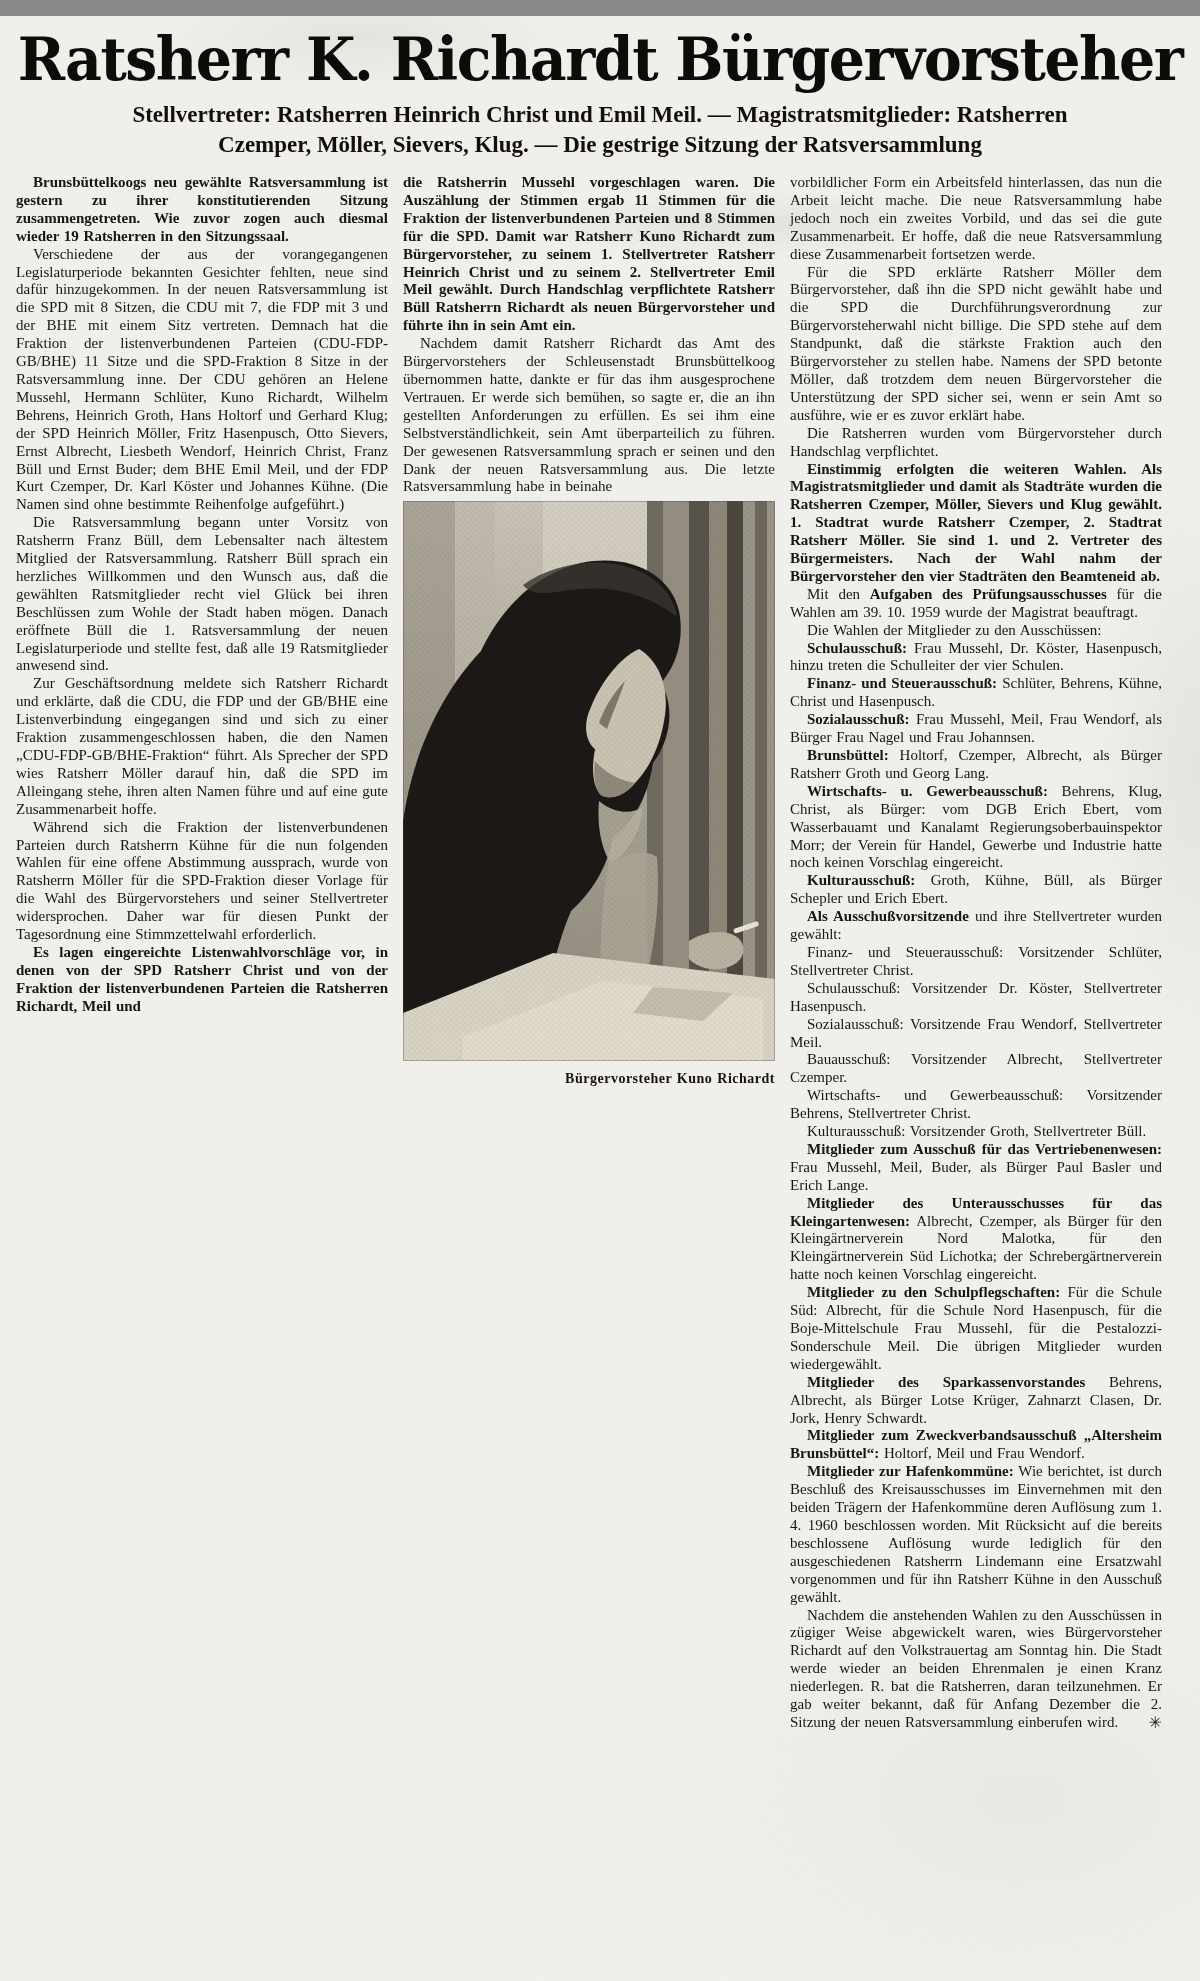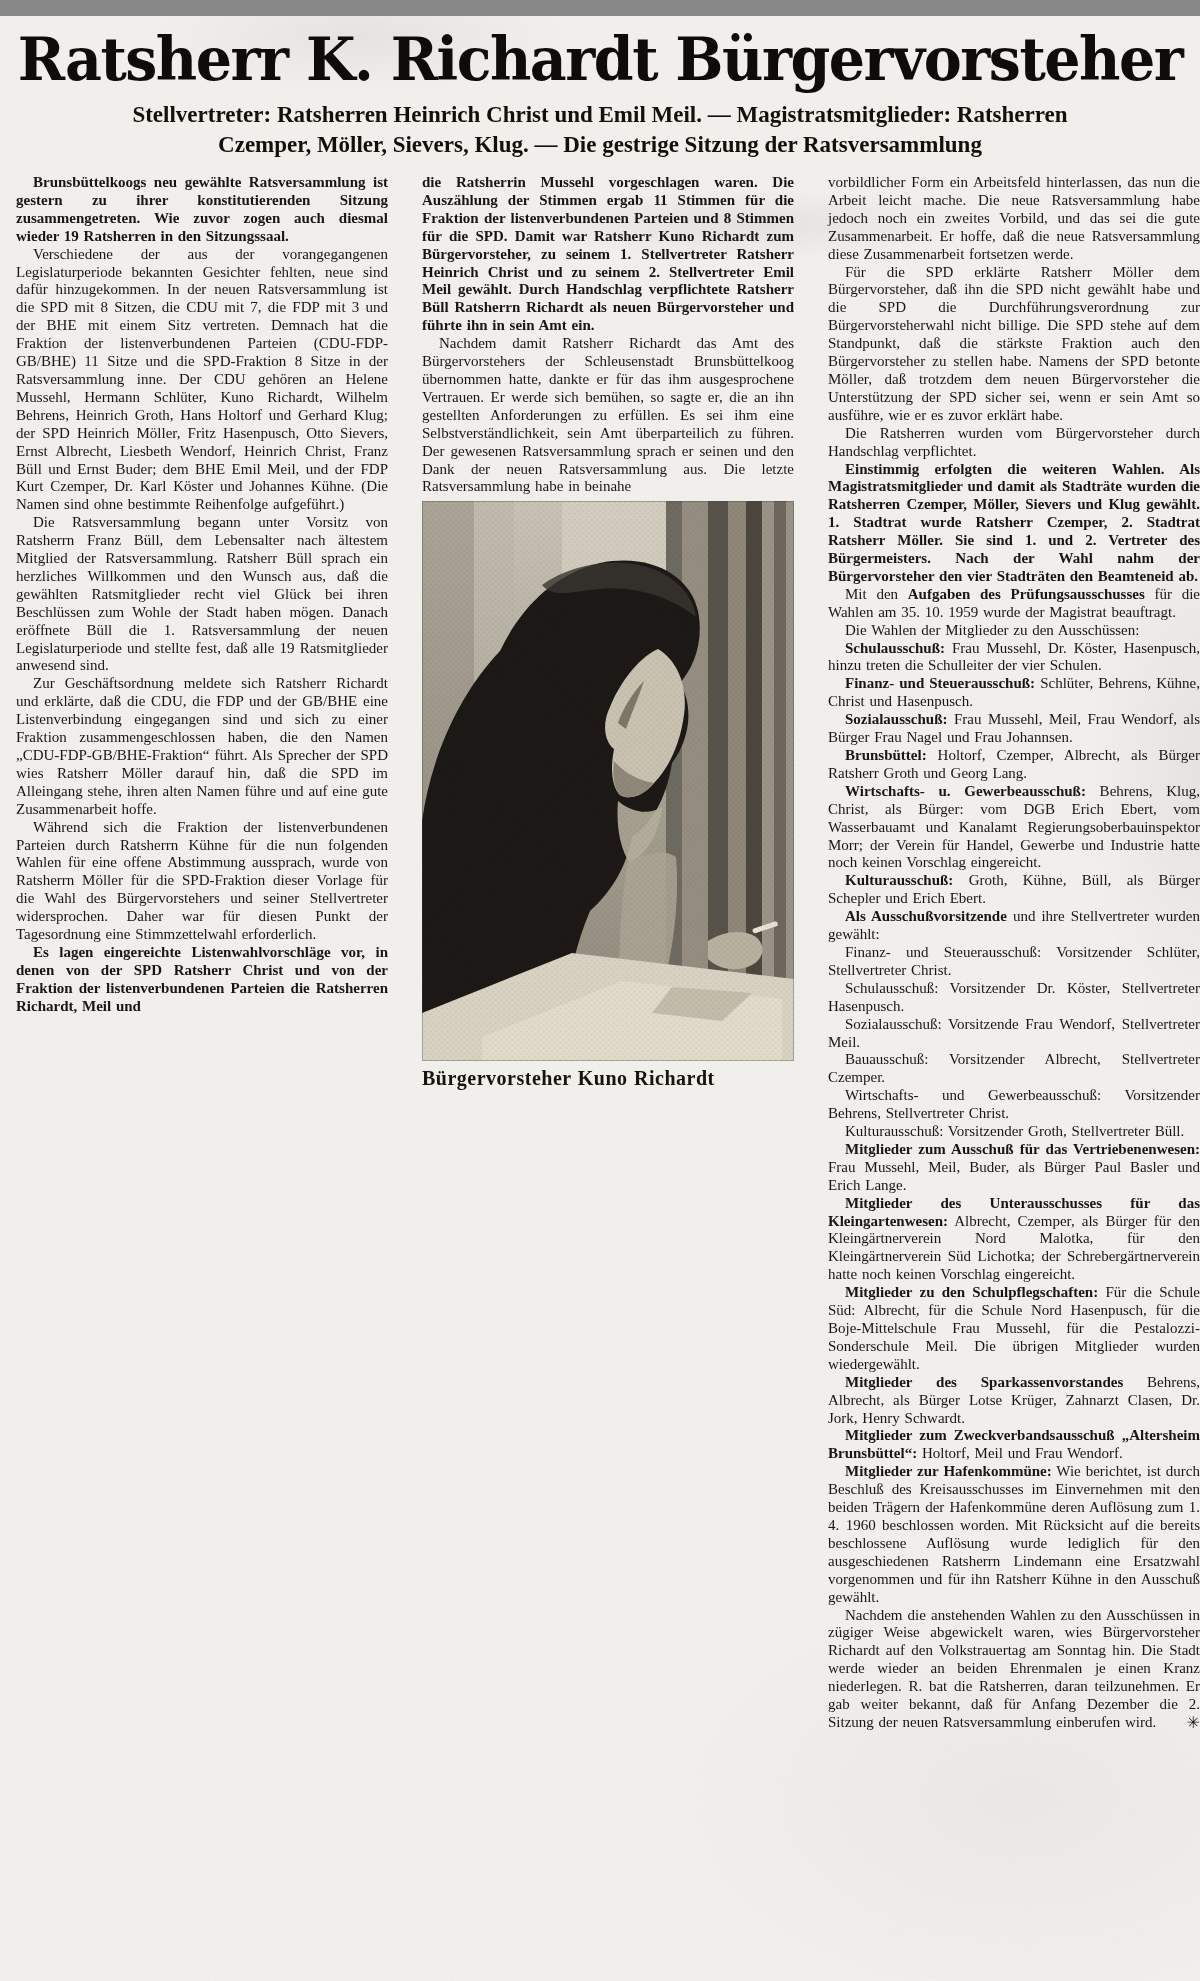--- a/index.html
+++ b/index.html
@@ -37,21 +37,21 @@
   }
   .subtitle {
     margin: 8px 30px 0 30px;
     font-weight: 700;
     font-size: 23px;
     line-height: 30px;
     color: #121009;
   }
   .columns {
     display: flex;
-    gap: 34px;
+    gap: 15px;
     padding: 14px 16px 0 16px;
   }
   .col {
     flex: 0 0 372px;
     width: 372px;
     font-size: 15px;
     line-height: 17.9px;
     text-align: justify;
     hyphens: auto;
     -webkit-hyphens: auto;
@@ -70,23 +70,23 @@
   figure.photo-block { margin: 5px 0 0 0; }
   .photo-frame {
     width: 372px; height: 560px;
     background: #b3ada2;
     position: relative;
     overflow: hidden;
   }
   .photo-frame svg { display: block; width: 100%; height: 100%; }
   figcaption.photo-caption {
     margin-top: 9px;
-    text-align: left;
+    text-align: right;
     font-weight: 700;
-    font-size: 20px;
+    font-size: 14px;
     letter-spacing: 0.5px;
     color: #131109;
   }
 </style>
 </head>
 <body>
 
 <div class="sheet">
 
   <svg class="grain" xmlns="http://www.w3.org/2000/svg">
@@ -178,21 +178,21 @@
         </div>
         <figcaption class="photo-caption">Bürgervorsteher Kuno Richardt</figcaption>
       </figure>
     </div>
 
     <div class="col">
         <p class="noindent"><span>vorbildlicher Form ein Arbeitsfeld hinterlassen, das nun die Arbeit leicht mache. Die neue Ratsversammlung habe jedoch noch ein zweites Vorbild, und das sei die gute Zusammenarbeit. Er hoffe, daß die neue Ratsversammlung diese Zusammenarbeit fortsetzen werde.</span></p>
         <p><span>Für die SPD erklärte Ratsherr Möller dem Bürgervorsteher, daß ihn die SPD nicht gewählt habe und die SPD die Durchführungsverordnung zur Bürgervorsteherwahl nicht billige. Die SPD stehe auf dem Standpunkt, daß die stärkste Fraktion auch den Bürgervorsteher zu stellen habe. Namens der SPD betonte Möller, daß trotzdem dem neuen Bürgervorsteher die Unterstützung der SPD sicher sei, wenn er sein Amt so ausführe, wie er es zuvor erklärt habe.</span></p>
         <p><span>Die Ratsherren wurden vom Bürgervorsteher durch Handschlag verpflichtet.</span></p>
         <p><span class="b">Einstimmig erfolgten die weiteren Wahlen. Als Magistratsmitglieder und damit als Stadträte wurden die Ratsherren Czemper, Möller, Sievers und Klug gewählt. 1. Stadtrat wurde Ratsherr Czemper, 2. Stadtrat Ratsherr Möller. Sie sind 1. und 2. Vertreter des Bürgermeisters. Nach der Wahl nahm der Bürgervorsteher den vier Stadträten den Beamteneid ab.</span></p>
-        <p><span>Mit den </span><span class="b">Aufgaben des Prüfungsausschusses</span><span> für die Wahlen am 35. 10. 1959 wurde der Magistrat beauftragt.</span></p>
+        <p><span>Mit den </span><span class="b">Aufgaben des Prüfungsausschusses</span><span> für die Wahlen am 39. 10. 1959 wurde der Magistrat beauftragt.</span></p>
         <p><span>Die Wahlen der Mitglieder zu den Ausschüssen:</span></p>
         <p><span class="b">Schulausschuß:</span><span> Frau Mussehl, Dr. Köster, Hasenpusch, hinzu treten die Schulleiter der vier Schulen.</span></p>
         <p><span class="b">Finanz- und Steuerausschuß:</span><span> Schlüter, Behrens, Kühne, Christ und Hasenpusch.</span></p>
         <p><span class="b">Sozialausschuß:</span><span> Frau Mussehl, Meil, Frau Wendorf, als Bürger Frau Nagel und Frau Johannsen.</span></p>
         <p><span class="b">Brunsbüttel:</span><span> Holtorf, Czemper, Albrecht, als Bürger Ratsherr Groth und Georg Lang.</span></p>
         <p><span class="b">Wirtschafts- u. Gewerbeausschuß:</span><span> Behrens, Klug, Christ, als Bürger: vom DGB Erich Ebert, vom Wasserbauamt und Kanalamt Regierungsoberbauinspektor Morr; der Verein für Handel, Gewerbe und Industrie hatte noch keinen Vorschlag eingereicht.</span></p>
         <p><span class="b">Kulturausschuß:</span><span> Groth, Kühne, Büll, als Bürger Schepler und Erich Ebert.</span></p>
         <p><span class="b">Als Ausschußvorsitzende</span><span> und ihre Stellvertreter wurden gewählt:</span></p>
         <p><span>Finanz- und Steuerausschuß: Vorsitzender Schlüter, Stellvertreter Christ.</span></p>
         <p><span>Schulausschuß: Vorsitzender Dr. Köster, Stellvertreter Hasenpusch.</span></p>

